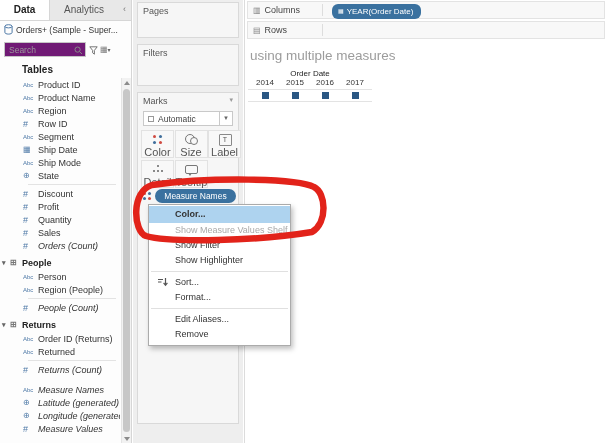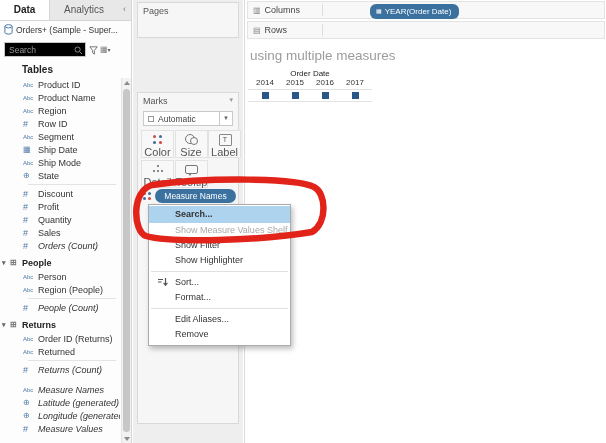--- a/index.html
+++ b/index.html
@@ -18,21 +18,21 @@
   
   .data-pane{position:absolute;left:0;top:0;width:132px;height:443px;background:#fdfdfd;border-right:1px solid var(--border);}
   .tab-row{display:flex;height:21px;background:#e8e8e8;border-bottom:1px solid var(--border);}
   .tab{font-size:10px;text-align:center;padding-top:4px;color:#555;cursor:default;}
   .tab-data{width:50px;background:#fff;font-weight:bold;color:#222;border-right:1px solid var(--border);}
   .tab-analytics{flex:1;}
   .collapse-btn{width:13px;color:#777;font-size:9px;padding-top:4px;text-align:center;}
   .ds-row{display:flex;align-items:center;height:17px;padding:0 4px;font-size:8.5px;color:#333;white-space:nowrap;overflow:hidden;}
   .ds-row svg{flex:none;margin-right:3px;}
   .search-row{display:flex;align-items:center;margin:3px 3px 0 4px;height:17px;}
-  .search-box{position:relative;width:82px;height:15px;border:1px solid #c6c6c6;background:#000000;font-size:8.5px;color:#9a9a9a;padding:2px 14px 0 4px;white-space:nowrap;overflow:hidden;}
+  .search-box{position:relative;width:82px;height:15px;border:1px solid #c6c6c6;background:#701a75;font-size:8.5px;color:#9a9a9a;padding:2px 14px 0 4px;white-space:nowrap;overflow:hidden;}
   .search-box svg{position:absolute;right:2px;top:3px;}
   .icon-mini{width:14px;text-align:center;flex:none;}
   .viewsel{width:18px;flex:none;color:#777;font-size:8px;white-space:nowrap;}
   .viewsel .car{font-size:6px;color:#666;}
   .tables-hdr{font-size:10px;font-weight:bold;color:#222;padding:6px 0 2px 22px;}
   .field-list{position:absolute;left:0;right:11px;top:78px;bottom:0;overflow:hidden;}
   .frow{display:flex;align-items:center;height:13px;padding-left:23px;font-size:9px;color:#333;white-space:nowrap;overflow:hidden;}
   .frow.grp{height:15px;font-weight:bold;padding-left:2px;margin-top:3px;color:#222;}
   .grp .caret{width:8px;font-size:7px;color:#666;flex:none;}
   .ficon{width:15px;flex:none;color:var(--ficon);}
@@ -83,21 +83,21 @@
   .mn-pill{flex:1;height:14px;background:var(--pill-blue);border-radius:7px;color:#fff;font-size:8.5px;line-height:14px;text-align:center;white-space:nowrap;overflow:hidden;}
 
   
   .canvas{position:absolute;left:244px;top:0;width:362px;height:443px;background:#fff;border-left:1px solid #dcdcdc;}
   .shelf-row{position:absolute;left:2px;right:1px;height:18px;background:#f8f8f8;border:1px solid #e3e3e3;display:flex;align-items:center;}
   .shelf-row.cols{top:1px;}
   .shelf-row.rows{top:21px;}
   .sh-icon{font-size:8px;color:#7e7e7e;margin:0 4px 0 5px;}
   .sh-label{font-size:9px;color:#444;}
   .sh-sep{position:absolute;left:74px;top:2px;bottom:2px;width:1px;background:#ddd;}
-  .year-pill{position:absolute;left:84px;top:2px;height:15px;background:var(--pill-blue);border-radius:6px;color:#fff;font-size:8px;line-height:13px;padding:0 8px 0 6px;display:flex;align-items:center;white-space:nowrap;margin-left:38px;}
+  .year-pill{position:absolute;left:84px;top:2px;height:15px;background:var(--pill-blue);border-radius:6px;color:#fff;font-size:8px;line-height:13px;padding:0 8px 0 6px;display:flex;align-items:center;white-space:nowrap;}
   .year-pill .pill-ic{font-size:6px;margin-right:3px;}
   .sheet{position:absolute;left:0;right:0;top:40px;bottom:0;background:#fff;}
   .sheet-title{position:absolute;left:5px;top:8px;font-size:13.5px;color:#9c9c9c;}
   .date-hdr{position:absolute;left:5px;top:29px;width:120px;text-align:center;font-size:8px;color:#222;}
   .years-row{position:absolute;left:5px;top:38px;width:120px;display:flex;}
   .ycell{flex:1;text-align:center;font-size:8px;color:#333;}
   .hline{position:absolute;left:3px;width:124px;height:1px;background:#e3e3e3;}
   .hline.l1{top:49px;}
   .hline.l2{top:61px;}
   .marks-row{position:absolute;left:5px;top:52px;width:120px;display:flex;}
@@ -264,20 +264,23 @@
       <span class="sb-thumb"></span>
       <span class="sb-arrow down">
           <i></i>
         </span>
     </div>
   </aside>
 
   <section class="shelf-col">
     <div class="card pages">
       <span class="card-label">Pages</span>
+    </div>
+    <div class="card filters">
+      <span class="card-label">Filters</span>
     </div>
     <div class="card marks">
       <div class="marks-head">
         <span>Marks</span>
         <span class="marks-caret">▾</span>
       </div>
       <div class="auto-dd">
         <span class="auto-sq"></span>
         <span>Automatic</span>
         <span class="dd-btn">▼</span>
@@ -333,21 +336,21 @@
           </div>
           <div class="mcell">
             <span class="sqmark"></span>
           </div>
         </div>
       <div class="hline l2"></div>
     </div>
   </section>
 
   <div class="ctx-menu" id="ctx-menu">
-      <div class="mi-row hl"><span>Search...</span></div>
+      <div class="mi-row hl"><span>Color...</span></div>
       <div class="mi-row dis"><span>Show Measure Values Shelf</span></div>
       <div class="mi-row"><span>Show Filter</span></div>
       <div class="mi-row"><span>Show Highlighter</span></div>
       <div class="menu-div"></div>
       <div class="mi-row"><span class="sort-ic"><svg width="11" height="10" viewBox="0 0 11 10">
             <path d="M1 2.5h5M1 5h3.5" stroke="#555" stroke-width="1.2" fill="none"></path>
             <path d="M8.5 1v6.5" stroke="#555" stroke-width="1.2" fill="none"></path>
             <path d="M6.6 5.8 8.5 8.2 10.4 5.8" fill="none" stroke="#555" stroke-width="1.2"></path>
           </svg></span><span>Sort...</span></div>
       <div class="mi-row"><span>Format...</span></div>

